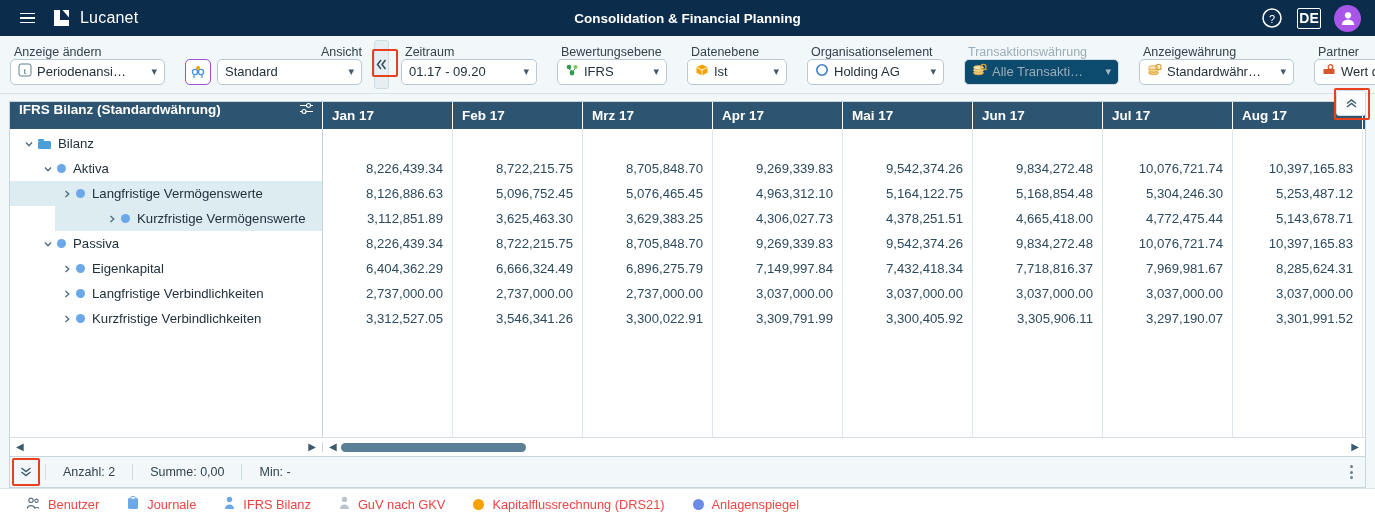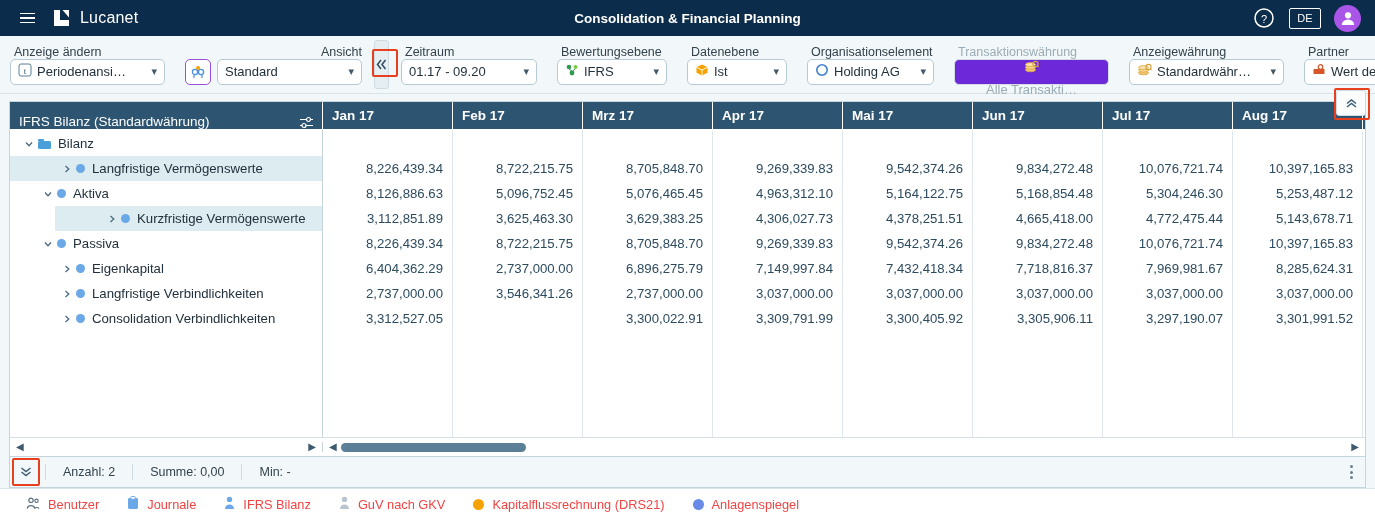--- a/index.html
+++ b/index.html
@@ -47,22 +47,22 @@
   }
   .topbar-right {
     margin-left: auto; display: flex; align-items: center; gap: 13px;
     margin-right: 14px;
   }
   .icon-btn {
     width: 24px; height: 24px; display:flex; align-items:center; justify-content:center;
     cursor: pointer;
   }
   .lang-btn {
-    width: 32px; height: 21px; border: 1.6px solid #ffffff; border-radius: 2px;
-    color: #fff; font-size: 11px; font-weight: normal;
+    width: 24px; height: 21px; border: 1.6px solid #ffffff; border-radius: 2px;
+    color: #fff; font-size: 14px; font-weight: bold;
     display: flex; align-items: center; justify-content: center; cursor: pointer;
   }
   .avatar {
     width: 27px; height: 27px; border-radius: 50%; background: #a855e8;
     display: flex; align-items: center; justify-content: center; cursor: pointer;
   }
 
   
   .toolbar {
     flex: 0 0 58px; height: 58px;
@@ -83,21 +83,21 @@
   .tb-label.muted { color: #9bacb6; }
   .tb-label.center { text-align: right; }
   .tb-row { display:flex; align-items:center; gap: 6px; }
   .select {
     height: 26px; min-width: 60px;
     border: 1px solid #b9c9d2; border-radius: 5px; background: #ffffff;
     display: flex; align-items: center; gap: 5px;
     padding: 0 7px; font-size: 13px; color: #22313c;
     cursor: pointer; white-space: nowrap;
   }
-  .select.disabled { color: #9bacb6; background: #6d28d9; border-color: #d2dee4; flex-direction: column; }
+  .select.disabled { color: #9bacb6; background: #0c4a6e; border-color: #d2dee4; }
   .select .caret {
     margin-left: auto; padding-left: 7px; color: #44596a; font-size: 11px; line-height: 1;
   }
   .select.disabled .caret { color: #a9b9c3; }
   .sq-icon {
     width: 26px; height: 26px; border: 1.4px solid #9b4fd8; border-radius: 5px;
     background: #fff; display:flex; align-items:center; justify-content:center;
     cursor: pointer; flex: 0 0 26px;
   }
   .collapse-left {
@@ -115,22 +115,22 @@
   .panel {
     flex: 1 1 auto; position: relative; margin: 7px 9px 0 9px;
     background: #ffffff; border: 1px solid #c6d4db;
     display: flex; flex-direction: column; overflow: hidden;
   }
   .grid-head {
     display: flex; height: 27px; background: #2d5571; color: #ffffff;
     flex: 0 0 27px;
   }
   .grid-head .tree-head {
-    width: 313px; flex: 0 0 313px; display:flex; align-items:flex-end;
-    font-size: 13.5px; font-weight: normal; padding-left: 9px;
+    width: 313px; flex: 0 0 313px; display:flex; align-items:flex-start;
+    font-size: 13.5px; font-weight: bold; padding-left: 9px;
     border-right: 1px solid #ffffff;
   }
   .tree-head-gear { margin-left: auto; margin-right: 8px; cursor: pointer; display:flex; }
   .col-head {
     width: 130px; flex: 0 0 130px;
     display: flex; align-items: center; padding-left: 9px;
     font-size: 13.5px; font-weight: bold;
     border-right: 1px solid #ffffff;
   }
   .grid-body { flex: 1 1 auto; display: flex; overflow: hidden; }
@@ -338,21 +338,21 @@
           </span>
           <span>Ist</span>
           <span class="caret">▾</span>
         </div>
       </div>
     </div>
 
     <div class="tb-group">
       <div class="tb-label">Organisationselement</div>
       <div class="tb-row">
-        <div class="select" style="width:127px">
+        <div class="select" style="width:137px">
           <span>
             <svg width="14" height="14" viewBox="0 0 14 14">
               <circle cx="7" cy="7" r="5.2" fill="none" stroke="#3f7fd0" stroke-width="1.6"></circle>
               <circle cx="7" cy="7" r="2.1" fill="#ffffff"></circle>
             </svg>
           </span>
           <span>Holding AG</span>
           <span class="caret">▾</span>
         </div>
       </div>
@@ -442,38 +442,38 @@
       <div class="tree-col" id="tree-col">
           <div class="tree-row" style="padding-left: 10px;">
             <span class="tw">
               <svg width="10" height="10" viewBox="0 0 10 10">
                 <path d="M2,3.5 L5,6.8 L8,3.5" fill="none" stroke="#4d6a80" stroke-width="1.3"></path>
               </svg>
             </span>
             <span class="folder"></span>
             <span>Bilanz</span>
           </div>
+          <div class="tree-row" style="padding-left: 29px;">
+            <span class="tw">
+              <svg width="10" height="10" viewBox="0 0 10 10">
+                <path d="M2,3.5 L5,6.8 L8,3.5" fill="none" stroke="#4d6a80" stroke-width="1.3"></path>
+              </svg>
+            </span>
+            <span class="dot"></span>
+            <span>Aktiva</span>
+          </div>
           <div class="tree-row sel" style="padding-left: 48px;">
             <span class="tw">
               <svg width="10" height="10" viewBox="0 0 10 10">
                 <path d="M3.5,2 L6.8,5 L3.5,8" fill="none" stroke="#4d6a80" stroke-width="1.3"></path>
               </svg>
             </span>
             <span class="dot"></span>
             <span>Langfristige Vermögenswerte</span>
           </div>
-          <div class="tree-row" style="padding-left: 29px;">
-            <span class="tw">
-              <svg width="10" height="10" viewBox="0 0 10 10">
-                <path d="M2,3.5 L5,6.8 L8,3.5" fill="none" stroke="#4d6a80" stroke-width="1.3"></path>
-              </svg>
-            </span>
-            <span class="dot"></span>
-            <span>Aktiva</span>
-          </div>
           <div class="tree-row sel" style="padding-left: 48px; margin-left: 45px;">
             <span class="tw">
               <svg width="10" height="10" viewBox="0 0 10 10">
                 <path d="M3.5,2 L6.8,5 L3.5,8" fill="none" stroke="#4d6a80" stroke-width="1.3"></path>
               </svg>
             </span>
             <span class="dot"></span>
             <span>Kurzfristige Vermögenswerte</span>
           </div>
           <div class="tree-row" style="padding-left: 29px;">
@@ -503,40 +503,41 @@
             <span class="dot"></span>
             <span>Langfristige Verbindlichkeiten</span>
           </div>
           <div class="tree-row" style="padding-left: 48px;">
             <span class="tw">
               <svg width="10" height="10" viewBox="0 0 10 10">
                 <path d="M3.5,2 L6.8,5 L3.5,8" fill="none" stroke="#4d6a80" stroke-width="1.3"></path>
               </svg>
             </span>
             <span class="dot"></span>
-            <span>Consolidation Verbindlichkeiten</span>
+            <span>Kurzfristige Verbindlichkeiten</span>
           </div>
         </div>
       <div class="data-cols" id="data-cols">
           <div class="data-col">
             <div class="data-cell"></div>
             <div class="data-cell">8,226,439.34</div>
             <div class="data-cell">8,126,886.63</div>
             <div class="data-cell">3,112,851.89</div>
             <div class="data-cell">8,226,439.34</div>
             <div class="data-cell">6,404,362.29</div>
             <div class="data-cell">2,737,000.00</div>
             <div class="data-cell">3,312,527.05</div>
           </div>
           <div class="data-col">
             <div class="data-cell"></div>
             <div class="data-cell">8,722,215.75</div>
             <div class="data-cell">5,096,752.45</div>
             <div class="data-cell">3,625,463.30</div>
             <div class="data-cell">8,722,215.75</div>
+            <div class="data-cell">6,666,324.49</div>
             <div class="data-cell">2,737,000.00</div>
             <div class="data-cell">3,546,341.26</div>
           </div>
           <div class="data-col">
             <div class="data-cell"></div>
             <div class="data-cell">8,705,848.70</div>
             <div class="data-cell">5,076,465.45</div>
             <div class="data-cell">3,629,383.25</div>
             <div class="data-cell">8,705,848.70</div>
             <div class="data-cell">6,896,275.79</div>

